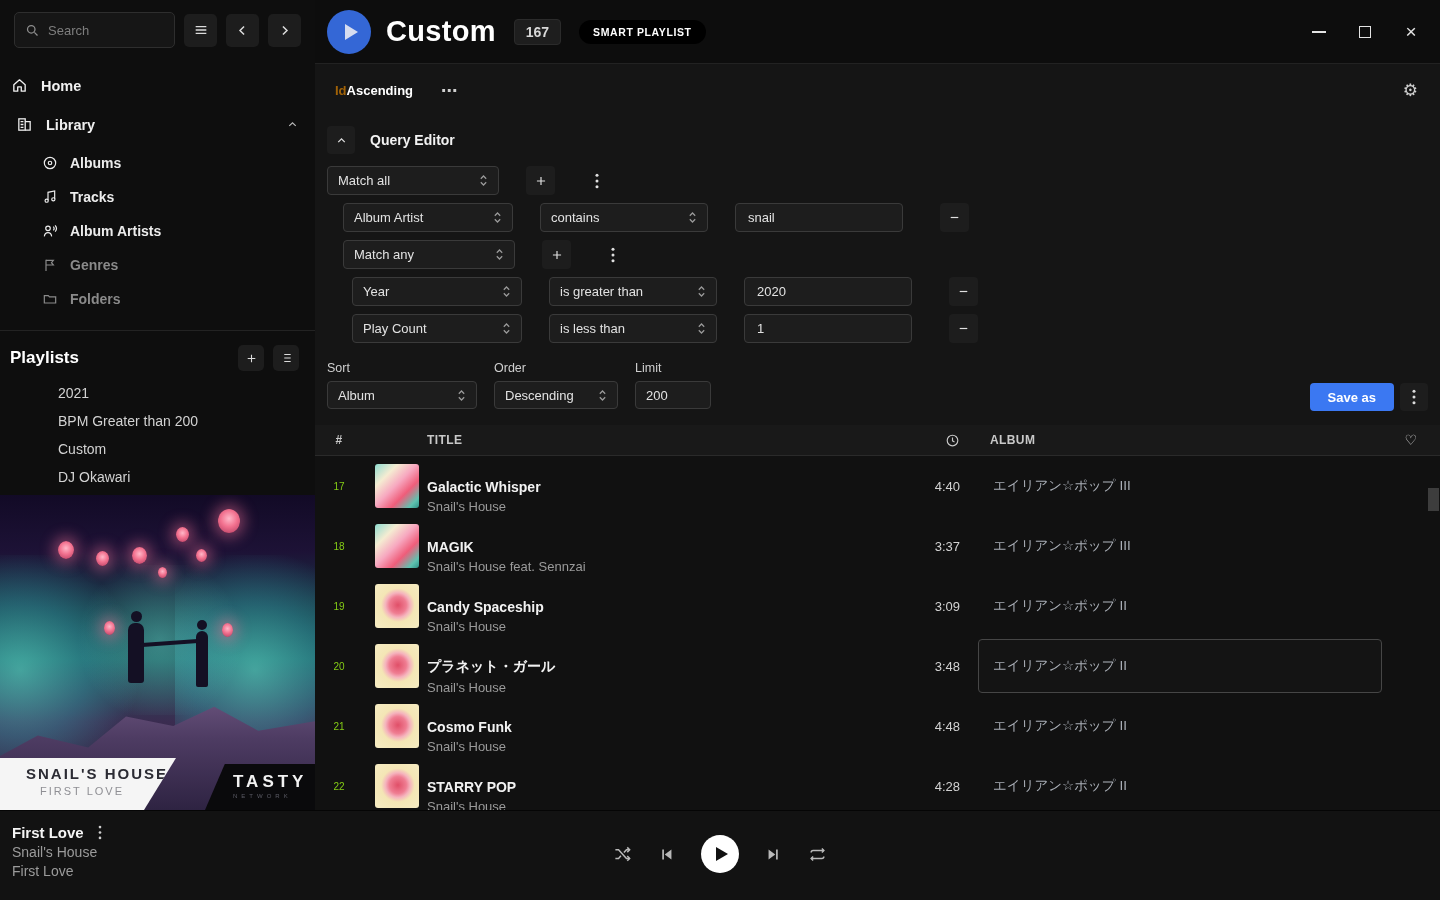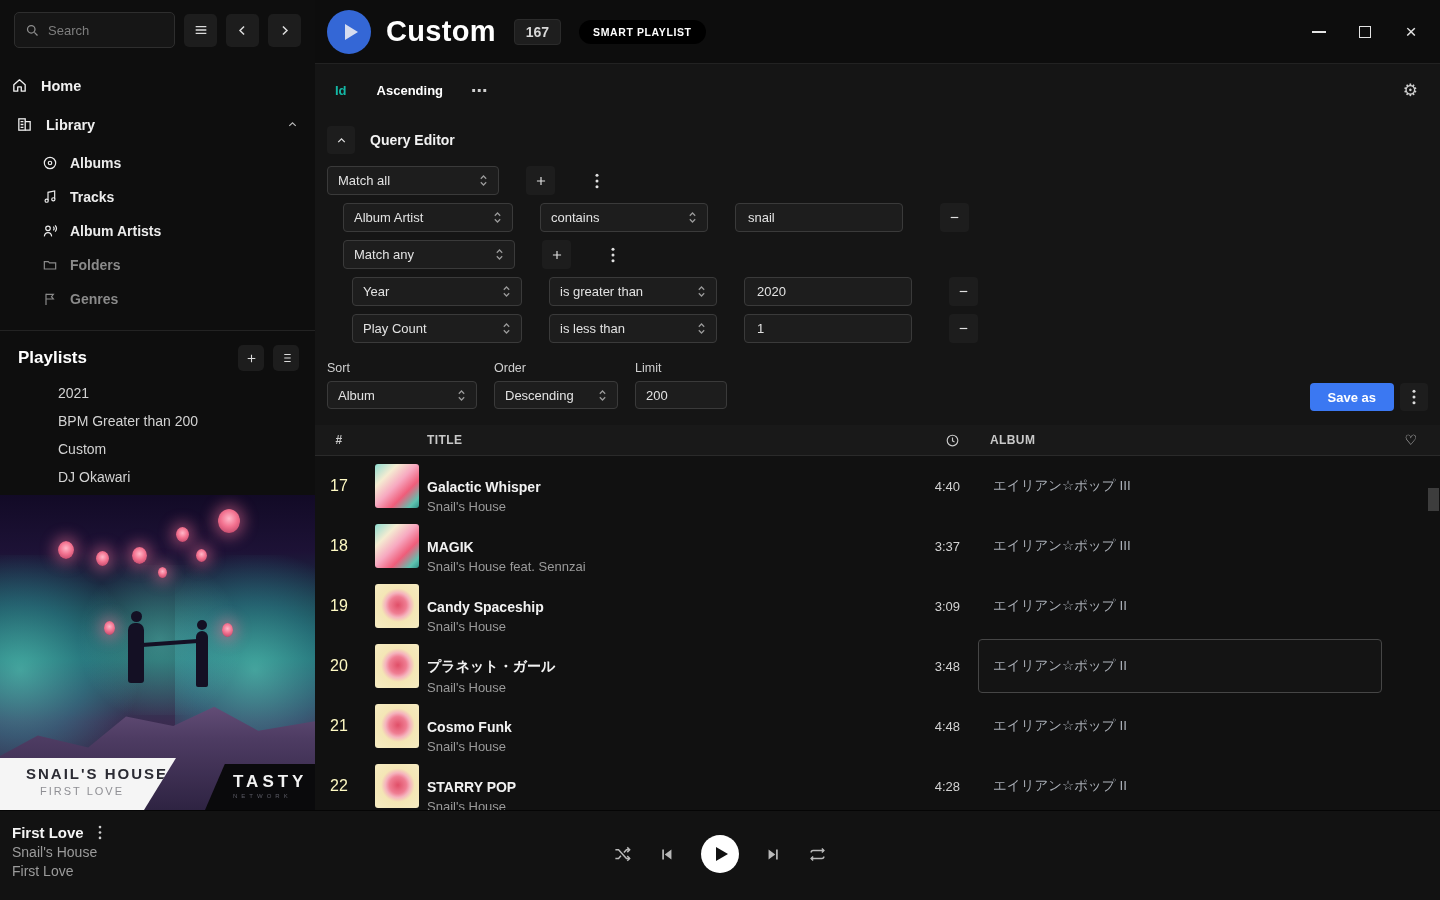--- a/index.html
+++ b/index.html
@@ -18,21 +18,21 @@
   .sq-btn { width:33px; height:33px; background:#1d1d1d; border-radius:5px; display:flex;
     align-items:center; justify-content:center; color:#dcdcdc; cursor:pointer; flex:0 0 auto; }
   .nav-item { display:flex; align-items:center; gap:13px; padding:11px 16px; font-size:14.5px;
     font-weight:700; color:#f0f0f0; cursor:pointer; }
   .nav-item .chev-up { margin-left:auto; color:#b9b9b9; }
   .sub-items { padding:2px 0 6px 0; }
   .sub-item { display:flex; align-items:center; gap:12px; padding:9px 16px 9px 42px;
     font-size:14px; font-weight:700; color:#ececec; cursor:pointer; }
   .sub-item.dim { color:#8a8a8a; }
   .side-sep { border-top:1px solid #232323; margin:8px 0 0 0; }
-  .pl-head { display:flex; align-items:center; padding:14px 16px 8px 18px;text-align:right; }
+  .pl-head { display:flex; align-items:center; padding:14px 16px 8px 10px;text-align:right; }
   .pl-title { font-size:17px; font-weight:800; color:#fff; }
   .pl-head .sq-btn { width:26px; height:26px; margin-left:auto; }
   .pl-head .sq-btn + .sq-btn { margin-left:9px; }
   .pl-item { padding:6px 18px; font-size:14px; color:#d2d2d2; cursor:pointer;margin-left:40px; }
 
   
   .art { position:absolute; left:0; top:495px; width:315px; height:315px; overflow:hidden;
     background:linear-gradient(180deg,#120a26 0%,#1d1236 18%,#173f4a 38%,#1c5a5e 52%,#3a2c50 72%,#2b1f3d 100%); }
   .art .foliage-l,.art .foliage-r { position:absolute; width:200px; height:230px; top:60px;
     background:radial-gradient(circle at 40% 50%, rgba(98,230,211,.55) 0%, rgba(61,176,187,.35) 40%, rgba(20,40,70,0) 72%); }
@@ -75,22 +75,22 @@
     padding:4px 11px; font-size:14px; font-weight:700; color:#d8d8d8; }
   .smart-badge { margin-left:18px; background:#000; border-radius:12px; padding:6px 14px;
     font-size:10.5px; font-weight:800; letter-spacing:.6px; color:#fff; }
   .win-controls { position:absolute; right:0; top:0; height:64px; display:flex; align-items:center; gap:16px; padding-right:14px; }
   .win-btn { width:30px; height:30px; display:flex; align-items:center; justify-content:center;
     color:#e3e3e3; font-size:16px; cursor:pointer; }
   .win-btn .box { width:12px; height:12px; border:1.6px solid #e3e3e3; }
   .win-btn .line { width:14px; height:0; border-top:2px solid #e3e3e3; }
 
   .toolbar { display:flex; align-items:center; height:52px; padding:0 20px; position:relative; }
-  .tb-sort { font-size:13px; font-weight:800; color:#14b8a6; cursor:pointer; }
-  .tb-order { font-size:13px; font-weight:800; color:#fff; margin-left:30px; cursor:pointer; }
+  .tb-sort { font-size:13px; font-weight:800; color:#a16207; cursor:pointer; }
+  .tb-order { font-size:13px; font-weight:800; color:#fff; cursor:pointer; }
   .tb-dots { margin-left:28px; color:#d0d0d0; letter-spacing:2px; font-weight:800; cursor:pointer; }
   .tb-gear { position:absolute; right:22px; color:#cfcfcf; font-size:17px; cursor:pointer; }
 
   
   .qe { padding:4px 12px 0 12px; }
   .qe-head { display:flex; align-items:center; gap:15px; margin:6px 0 12px 0; }
   .qe-collapse { width:28px; height:28px; background:#1d1d1d; border-radius:4px; display:flex;
     align-items:center; justify-content:center; color:#dcdcdc; cursor:pointer; }
   .qe-title { font-size:14px; font-weight:700; color:#f2f2f2; }
   .qrow { display:flex; align-items:center; gap:27px; margin-bottom:8px; }
@@ -103,38 +103,38 @@
   .mini-btn { width:29px; height:29px; background:#1d1d1d; border-radius:4px; display:flex;
     align-items:center; justify-content:center; color:#e0e0e0; font-size:16px; cursor:pointer; flex:0 0 auto; }
   .dots-v { background:transparent; }
   .w-group { width:172px; } .w-field { width:170px; } .w-op { width:168px; } .w-val { width:168px;padding-left:12px; }
   .ind1 { margin-left:16px; } .ind2 { margin-left:25px; }
 
   .sortbar { display:flex; align-items:flex-end; padding:10px 12px 14px 12px; position:relative; }
   .sb-col { margin-right:17px; }
   .sb-label { font-size:12.5px; color:#cfcfcf; margin-bottom:6px; }
   .sb-col .select, .sb-col .tinput { height:28px; }
-  .w-sort { width:150px; } .w-order { width:124px; } .w-limit { width:92px; }
+  .w-sort { width:150px; } .w-order { width:124px; } .w-limit { width:76px; }
   .saveas { position:absolute; right:46px; bottom:12px; background:#3b78f2; color:#fff; border:none;
     border-radius:4px; height:28px; padding:0 18px; font-size:13px; font-weight:800; cursor:pointer;
     font-family:inherit; }
   .saveas-dots { position:absolute; right:12px; bottom:12px; width:28px; height:28px; background:#1d1d1d;
     border-radius:4px; display:flex; align-items:center; justify-content:center; color:#dcdcdc; cursor:pointer; }
 
   
   .ttable { position:absolute; left:0; top:425px; width:1125px; bottom:0; background:#111; overflow:hidden; }
   .thead { display:grid; grid-template-columns:48px 64px 1fr 80px 30px 392px 58px; align-items:center;
     height:31px; background:#191919; border-bottom:1px solid #2a2a2a; color:#c9c9c9; font-size:12px;
     font-weight:700; letter-spacing:.4px; }
   .thead .h-num { text-align:center; }
   .thead .h-dur { display:flex; justify-content:flex-end; color:#c9c9c9; }
   .thead .h-fav { text-align:center; font-size:14px; color:#c9c9c9; }
   .trow { display:grid; grid-template-columns:48px 64px 1fr 80px 30px 392px 58px; align-items:center;
     height:60px; cursor:pointer; }
-  .c-num { text-align:center; font-size:16px; color:#fef9c3; }
+  .c-num { text-align:center; font-size:10px; color:#84cc16; }
   .c-thumb { width:44px; height:44px; border-radius:3px; margin-left:12px; }
   .thumb-a { background:linear-gradient(135deg,#8fdcd0 0%,#f5ecd2 26%,#f7a8c0 48%,#ef5d7a 68%,#5fc2b0 88%,#2e8f85 100%); }
   .thumb-b { background:radial-gradient(circle at 52% 48%, #e04f68 0%, #ef7d92 26%, #f5b3bd 38%, #f4e6b5 52%, #f6ecc4 100%); }
   .c-title .t1 { font-size:14px; font-weight:700; color:#f2f2f2;margin-top:20px; }
   .c-title .t2 { font-size:13px; color:#9a9a9a; margin-top:4px; }
   .c-dur { text-align:right; font-size:13px; color:#d2d2d2; }
   .c-album { grid-column:6; font-size:13.5px; color:#a9aeb6; height:54px; display:flex; align-items:center;
     padding:0 14px; margin-left:-12px; border-radius:4px; border:1px solid transparent; }
   .c-album.focused { border-color:#464646; background:#141414; }
   .scroll-thumb { position:absolute; right:1px; top:63px; width:11px; height:23px; background:#3d3d3d; cursor:pointer; }
@@ -227,30 +227,30 @@
       <div class="sub-item">
         <svg class="ic" width="16" height="16" viewBox="0 0 24 24" fill="none" stroke="currentColor" stroke-width="1.8">
             <circle cx="9" cy="8" r="3.4"></circle>
             <path d="M3.5 20c.6-3.6 2.7-5.5 5.5-5.5S13.9 16.4 14.5 20"></path>
             <path d="M17 5.5c1.4 1.6 1.4 4 0 5.6M19.7 3.5c2.3 2.7 2.3 6.9 0 9.6"></path>
           </svg>
         <span>Album Artists</span>
       </div>
       <div class="sub-item dim">
         <svg class="ic" width="16" height="16" viewBox="0 0 24 24" fill="none" stroke="currentColor" stroke-width="1.8">
-            <path d="M3.5 7.5V18h17V8.8h-9.3l-1.8-1.8H3.5z"></path>
-          </svg>
-        <span>Folders</span>
+            <path d="M6 21V4"></path>
+            <path d="M6 5h11l-2.8 3.5L17 12H6"></path>
+          </svg>
+        <span>Genres</span>
       </div>
       <div class="sub-item dim">
         <svg class="ic" width="16" height="16" viewBox="0 0 24 24" fill="none" stroke="currentColor" stroke-width="1.8">
-            <path d="M6 21V4"></path>
-            <path d="M6 5h11l-2.8 3.5L17 12H6"></path>
-          </svg>
-        <span>Genres</span>
+            <path d="M3.5 7.5V18h17V8.8h-9.3l-1.8-1.8H3.5z"></path>
+          </svg>
+        <span>Folders</span>
       </div>
     </div>
 
     <div class="side-sep"></div>
 
     <div class="pl-head">
       <span class="pl-title">Playlists</span>
       <div class="sq-btn">
         <svg class="ic" width="13" height="13" viewBox="0 0 24 24" stroke="currentColor" stroke-width="2" fill="none">
             <path d="M12 5v14M5 12h14"></path>

